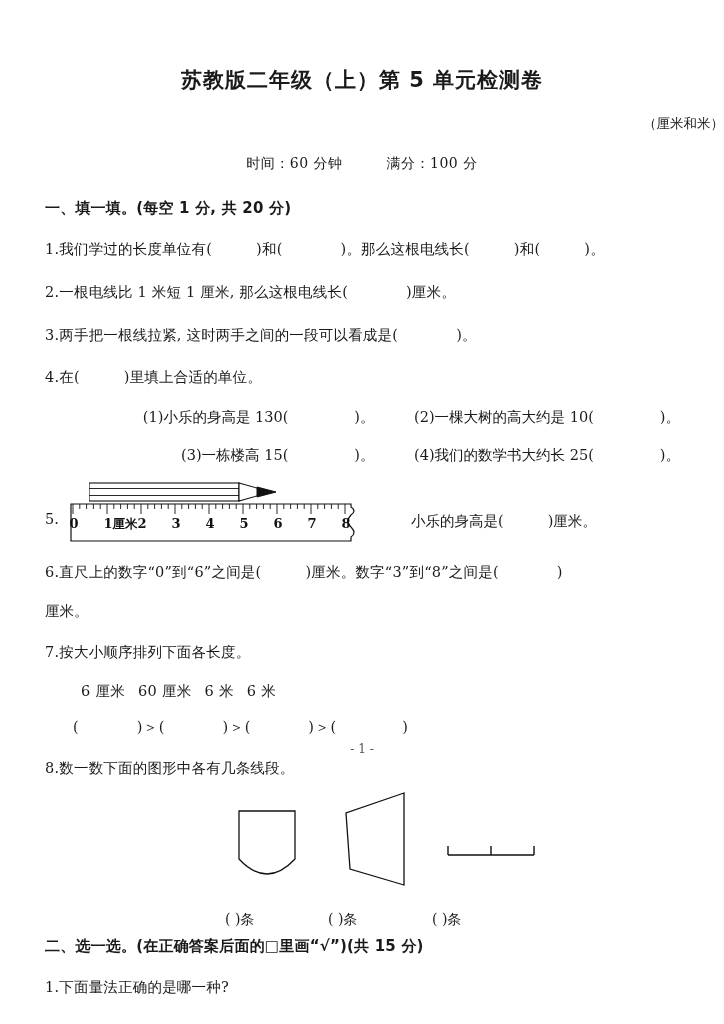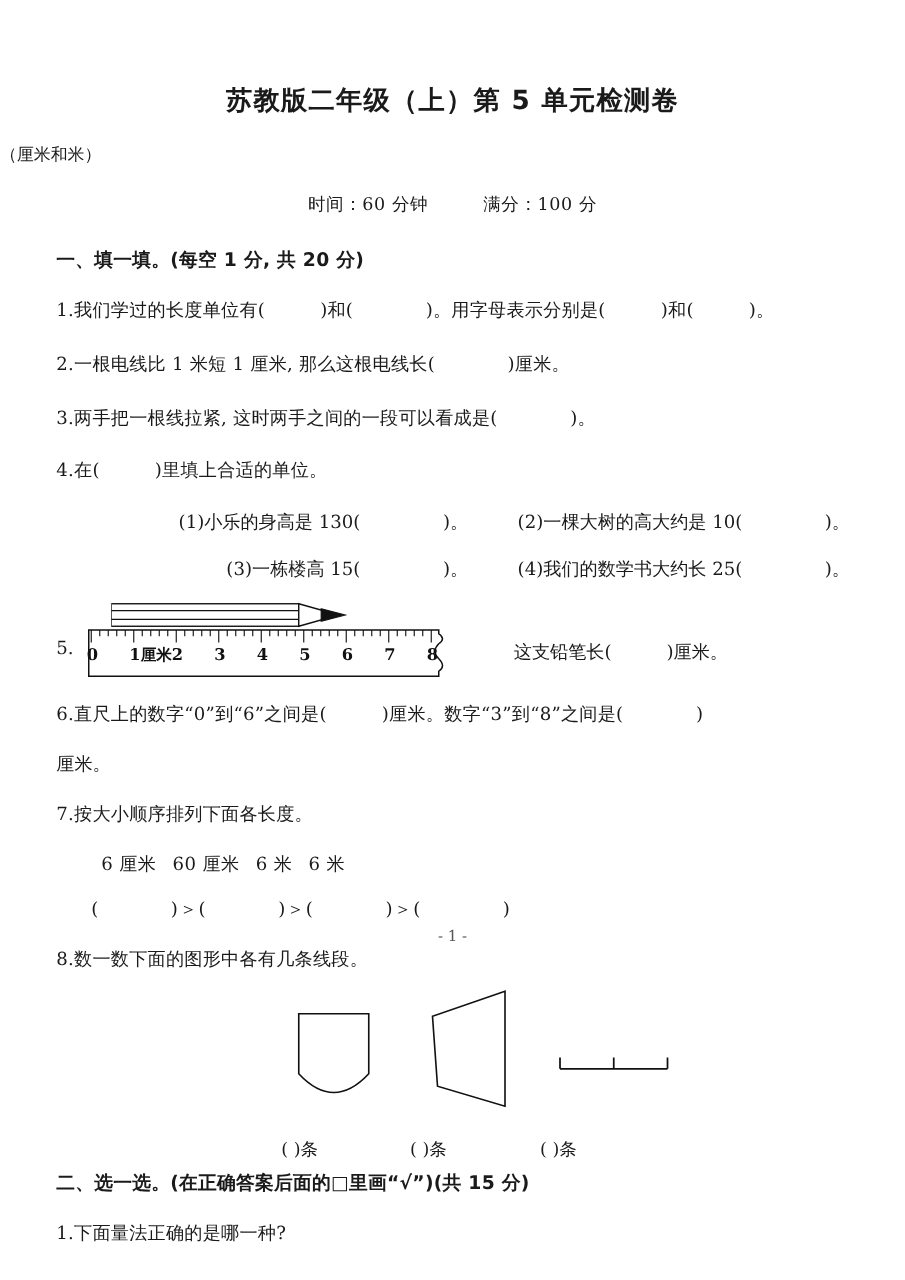--- a/index.html
+++ b/index.html
@@ -27,21 +27,21 @@
   .doc-title {
     text-align: center;
     font-size: 21px;
     font-weight: bold;
     letter-spacing: 1px;
     margin: 0;
     padding-top: 66px;
     font-family: "DejaVu Sans", "Liberation Sans", sans-serif;
   }
   .doc-subtitle {
-    text-align: left;
+    text-align: right;
     font-size: 13.5px;
     margin: 0;
     padding-top: 21px;
     font-family: "DejaVu Sans", "Liberation Sans", sans-serif;
   }
   .doc-meta {
     text-align: center;
     font-size: 14px;
     margin: 0;
     padding-top: 22px;
@@ -188,21 +188,21 @@
     <span>时间：60 分钟</span>
     <span class="gap"></span>
     <span>满分：100 分</span>
   </div>
 
   <div class="content">
 
     <div class="section-head">一、填一填。(每空 1 分, 共 20 分)</div>
 
     <div class="q">
-      <span>1.</span><span>我们学过的长度单位有(</span><span class="blank-m"></span><span>)和(</span><span class="blank-l"></span><span>)。用字母表示分别是(</span><span class="blank-m"></span><span>)和(</span><span class="blank-m"></span><span>)。</span>
+      <span>1.</span><span>我们学过的长度单位有(</span><span class="blank-m"></span><span>)和(</span><span class="blank-l"></span><span>)。那么这根电线长(</span><span class="blank-m"></span><span>)和(</span><span class="blank-m"></span><span>)。</span>
     </div>
 
     <div class="q">
       <span>2.</span><span>一根电线比 1 米短 1 厘米, 那么这根电线长(</span><span class="blank-l"></span><span>)厘米。</span>
     </div>
 
     <div class="q">
       <span>3.</span><span>两手把一根线拉紧, 这时两手之间的一段可以看成是(</span><span class="blank-l"></span><span>)。</span>
     </div>
 
@@ -295,21 +295,21 @@
             <text x="175" y="25">5</text>
             <text x="209" y="25">6</text>
             <text x="243" y="25">7</text>
             <text x="277" y="25">8</text>
           </g>
           <text x="56" y="25" font-family="DejaVu Sans, Liberation Sans, sans-serif" font-size="12.5" font-weight="bold" fill="#111" text-anchor="middle">厘米</text>
         </svg>
       </div>
 
       <div class="q5-tail">
-        <span>这支铅笔长(</span><span class="blank-m"></span><span>)厘米。</span>
+        <span>小乐的身高是(</span><span class="blank-m"></span><span>)厘米。</span>
       </div>
     </div>
 
     <div class="q tight">
       <span>6.</span><span>直尺上的数字“0”到“6”之间是(</span><span class="blank-m"></span><span>)厘米。数字“3”到“8”之间是(</span><span class="blank-l"></span><span>)</span>
     </div>
     <div class="cont-line">厘米。</div>
 
     <div class="q">
       <span>7.</span><span>按大小顺序排列下面各长度。</span>

